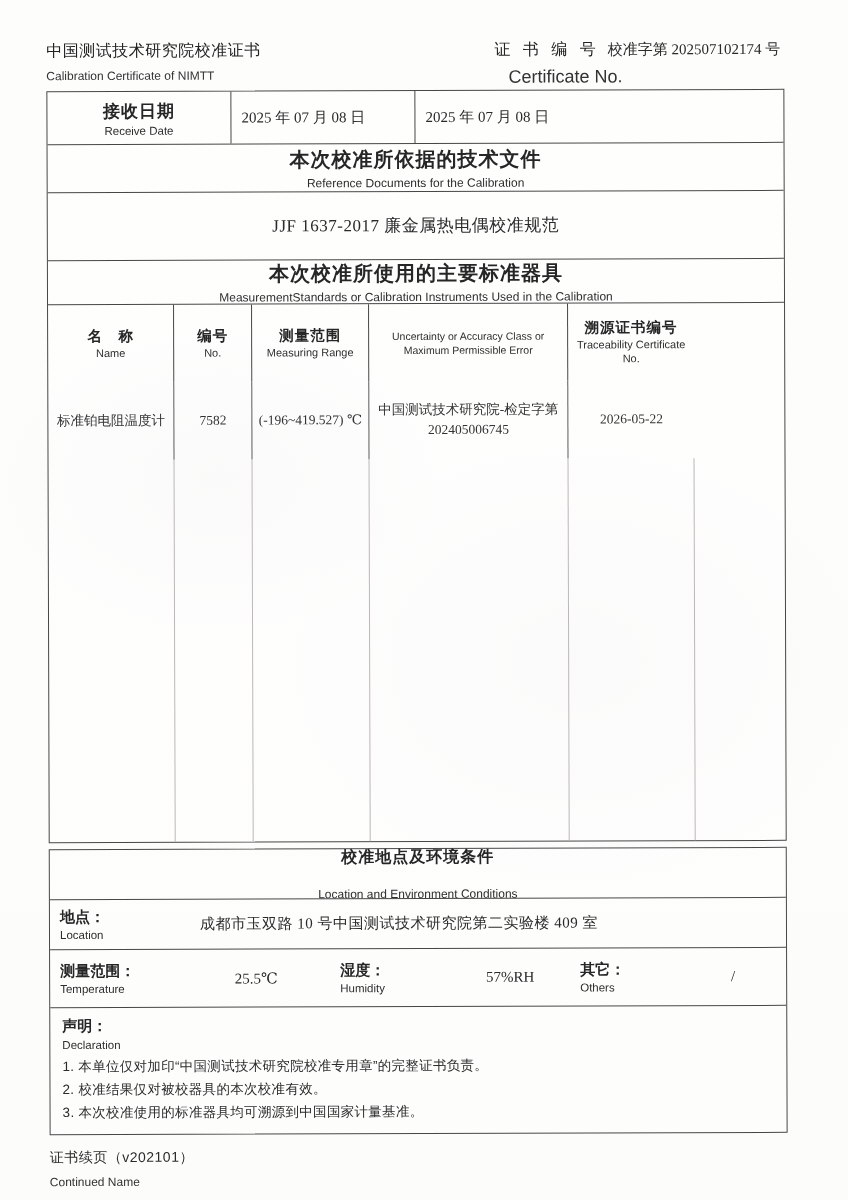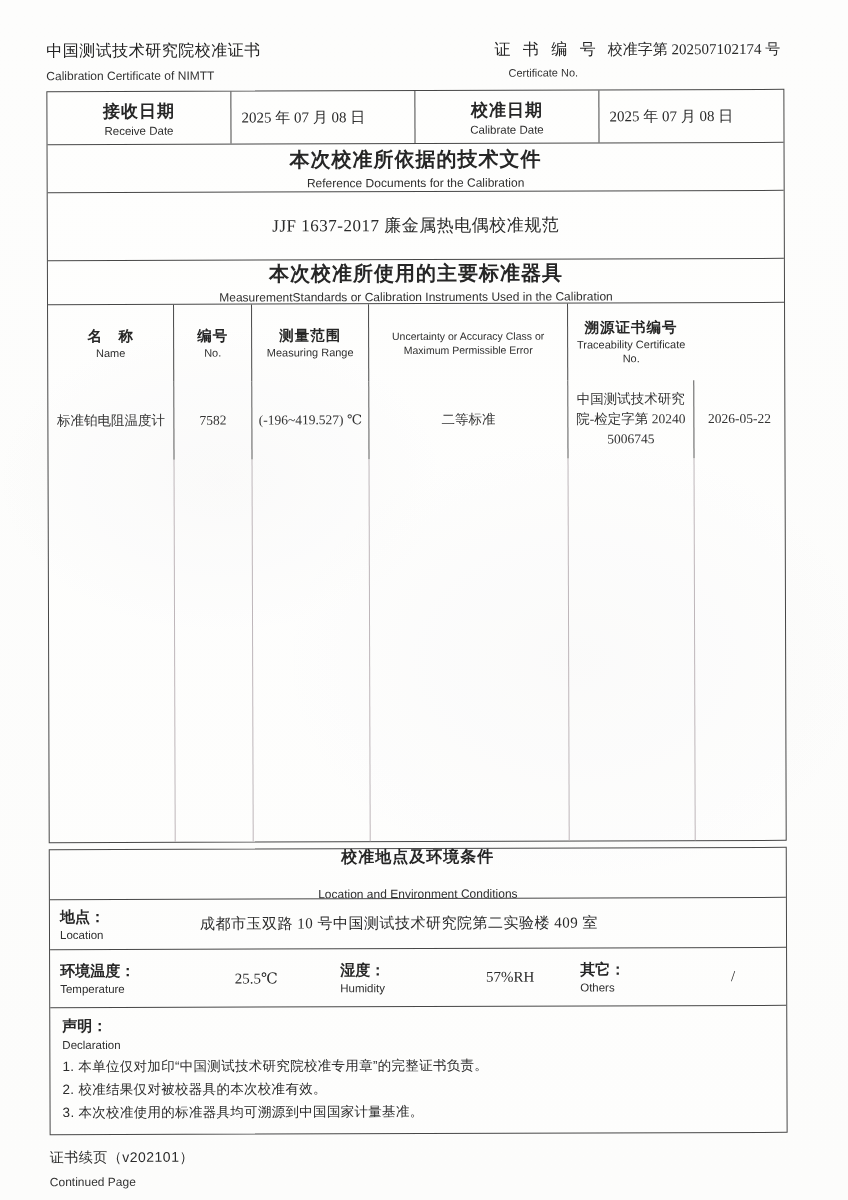--- a/index.html
+++ b/index.html
@@ -22,21 +22,21 @@
   .serif { font-family:"Liberation Serif","DejaVu Serif",serif; }
 
   
   .doc-header { display:flex; justify-content:space-between; align-items:flex-start; height:48px; }
   .org-title { font-size:16px; font-weight:500; letter-spacing:0.5px; color:#222; }
   .org-sub { font-size:12px; color:#333; margin-top:7px; }
   .cert-block { padding-right:4px; }
   .cert-line { display:flex; align-items:baseline; }
   .cert-label-cn { font-size:16px; font-weight:500; letter-spacing:4px; color:#222; white-space:nowrap; }
   .cert-value { font-size:15px; margin-left:8px; color:#2a2a2a; white-space:nowrap; }
-  .cert-label-en { font-size:11px; color:#333; margin-top:6px; margin-left:14px; }
+  .cert-label-en { font-size:18px; color:#333; margin-top:6px; margin-left:14px; }
 
   
   .main-table { border:1.2px solid #474747; margin-top:2px; background:rgba(255,255,255,0.4); }
   .row-dates { display:grid; grid-template-columns:1fr 1fr 1fr 1fr; height:52px; }
   .row-dates > div { border-right:1px solid #474747; display:flex; flex-direction:column; justify-content:center; }
   .row-dates > div:last-child { border-right:none; }
   .date-label { align-items:center; }
   .date-label .cn { font-size:17px; font-weight:600; letter-spacing:1px; }
   .date-label .en { font-size:11.5px; color:#2e2e2e; margin-top:2px; }
   .date-value { align-items:flex-start; padding-left:10px; font-size:15px; color:#2a2a2a; }
@@ -110,24 +110,20 @@
     <div class="main-table">
 
       <div class="row-dates">
         <div class="date-label">
           <div class="cn">接收日期</div>
           <div class="en">Receive Date</div>
         </div>
         <div class="date-value serif">
           <span>2025 年 07 月 08 日</span>
         </div>
-        <div class="date-label">
-          <div class="cn">校准日期</div>
-          <div class="en">Calibrate Date</div>
-        </div>
         <div class="date-value serif">
           <span>2025 年 07 月 08 日</span>
         </div>
       </div>
 
       <div class="sec-title">
         <div class="cn">本次校准所依据的技术文件</div>
         <div class="en">Reference Documents for the Calibration</div>
       </div>
 
@@ -159,21 +155,20 @@
         <div>
           <div class="cn">溯源证书编号</div>
           <div class="en">Traceability Certificate No.</div>
         </div>
       </div>
 
       <div class="std-cols std-data serif">
         <div>标准铂电阻温度计</div>
         <div>7582</div>
         <div>(-196~419.527) ℃</div>
-        <div>二等标准</div>
         <div>中国测试技术研究院-检定字第 202405006745</div>
         <div>2026-05-22</div>
       </div>
 
       <div class="std-cols std-fill">
         <div></div>
         <div></div>
         <div></div>
         <div></div>
         <div></div>
@@ -190,21 +185,21 @@
       <div class="loc-row">
         <div class="lbl">
           <div class="cn">地点：</div>
           <div class="en">Location</div>
         </div>
         <div class="loc-value serif">成都市玉双路 10 号中国测试技术研究院第二实验楼 409 室</div>
       </div>
 
       <div class="env-row">
         <div class="lbl">
-          <div class="cn">环境温度：</div>
+          <div class="cn">测量范围：</div>
           <div class="en">Temperature</div>
         </div>
         <div class="env-value serif">25.5℃</div>
         <div class="lbl">
           <div class="cn">湿度：</div>
           <div class="en">Humidity</div>
         </div>
         <div class="env-value serif">57%RH</div>
         <div class="lbl">
           <div class="cn">其它：</div>
@@ -218,18 +213,18 @@
         <div class="decl-en">Declaration</div>
         <div class="decl-item">1. 本单位仅对加印“中国测试技术研究院校准专用章”的完整证书负责。</div>
         <div class="decl-item">2. 校准结果仅对被校器具的本次校准有效。</div>
         <div class="decl-item">3. 本次校准使用的标准器具均可溯源到中国国家计量基准。</div>
       </div>
     </div>
 
     <div class="doc-footer">
       <div>
         <div class="foot-cn">证书续页（v202101）</div>
-        <div class="foot-en">Continued Page</div>
+        <div class="foot-en">Continued Name</div>
       </div>
     </div>
 
   </div>
 </div>
 
 </body></html>

